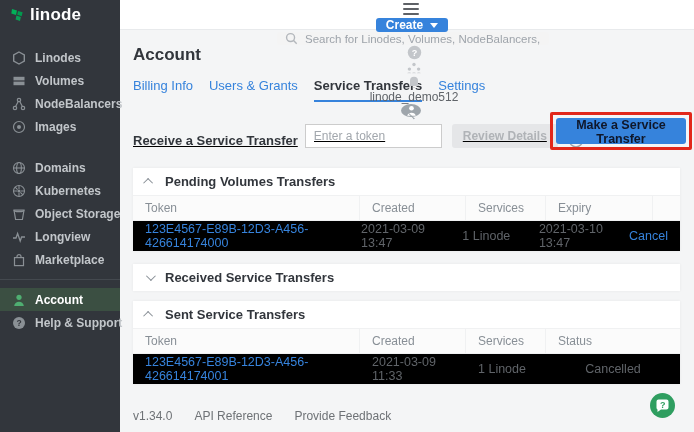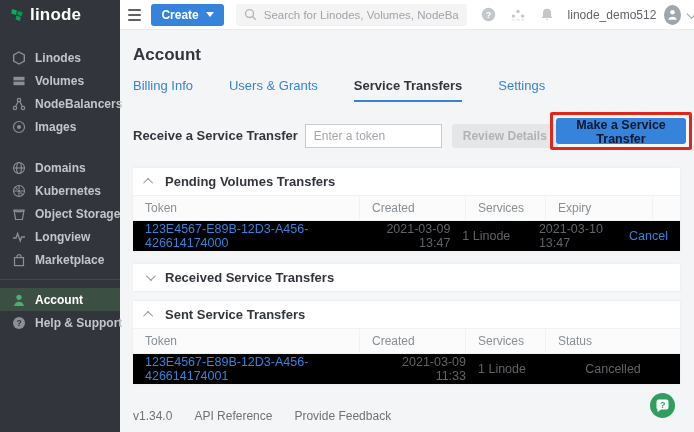--- a/index.html
+++ b/index.html
@@ -14,41 +14,41 @@
   .nav-item { display:flex; align-items:center; gap:9px; height:23px; padding-left:12px; cursor:pointer; }
   .nav-item .lbl { color:#c2c6ca; font-size:12px; font-weight:600; white-space:nowrap; }
   .nav-gap { height:18px; }
   .nav-divider { height:1px; background:#44494f; margin:8px 0 8px 0; }
   .nav-item.active { background:#3b4f42; }
   .nav-item.active .lbl { color:#ffffff; }
   .icn { width:14px; height:14px; flex:0 0 14px; display:inline-flex; }
   .icn svg { width:14px; height:14px; }
 
   
-  .topbar { position:absolute; left:120px; top:0; right:0; height:30px; background:#fff; border-bottom:1px solid #e8eaec; display:flex; align-items:center; z-index:4; }
+  .topbar { position:absolute; left:120px; top:0; right:0; height:30px; background:#fff; border-bottom:1px solid #e8eaec; display:flex; align-items:center; z-index:4;flex-direction:column; }
   .hamburger { width:16px; margin-left:8px; cursor:pointer; }
   .hamburger div { height:2px; background:#5e6166; margin:3px 0; border-radius:1px; }
   .create-btn { margin-left:10px; background:#3683dc; color:#fff; border:none; border-radius:3px; height:22px; padding:0 10px; font-size:12px; font-weight:bold; display:flex; align-items:center; gap:7px; cursor:pointer; font-family:inherit; }
   .caret-down { width:0; height:0; border-left:4px solid transparent; border-right:4px solid transparent; border-top:5px solid #fff; }
   .search-box { margin-left:12px; width:272px; height:22px; background:#f4f4f4; border-radius:3px; display:flex; align-items:center; padding:0 8px; gap:7px; }
   .search-box input { border:none; background:transparent; outline:none; font-size:11.5px; color:#606469; width:100%; font-family:inherit; }
   .search-box input::placeholder { color:#9ea4ab; }
   .tb-icon { display:inline-flex; margin-left:14px; cursor:pointer; }
   .username { margin-left:14px; font-size:12px; color:#606469; cursor:pointer; }
   .avatar { margin-left:8px; width:20px; height:20px; border-radius:50%; background:#9ea5ab; display:flex; align-items:center; justify-content:center; cursor:pointer; }
   .chev { margin-left:6px; width:8px; height:8px; border-right:1.5px solid #9ea5ab; border-bottom:1.5px solid #9ea5ab; transform:rotate(45deg) translateY(-2px); cursor:pointer; }
 
   
   .main { position:absolute; left:120px; top:30px; right:0; bottom:0; background:#f4f5f6; padding:0 14px 0 13px; overflow:hidden; }
   .page-title { margin-top:15px; font-size:17px; color:#32363c; font-weight:600; }
-  .tabs { display:flex; gap:36px; margin-top:13px; }
+  .tabs { display:flex; gap:16px; margin-top:13px; }
   .tab { font-size:13px; color:#3683dc; padding-bottom:7px; cursor:pointer; border-bottom:2px solid transparent; }
   .tab.active { color:#32363c; font-weight:bold; border-bottom:2px solid #3683dc; }
 
-  .receive-row { display:flex; align-items:center; margin-top:21px; height:25px; }
+  .receive-row { display:flex; align-items:flex-end; margin-top:21px; height:25px;text-decoration:underline; }
   .receive-label { font-size:13px; font-weight:bold; color:#32363c; margin-right:7px; white-space:nowrap; }
   .token-input { width:137px; height:24px; border:1px solid #ccc; border-radius:0; background:#fff; padding:0 8px; font-size:12px; color:#606469; font-family:inherit; }
   .token-input::placeholder { color:#a2a7ad; }
   .review-btn { margin-left:10px; height:24px; padding:0 11px; background:#e5e6e8; color:#b0b3b7; border:none; border-radius:3px; font-size:12px; font-weight:bold; font-family:inherit; cursor:default; }
   .help-q { margin-left:10px; display:inline-flex; cursor:pointer; }
 
   .annotation-box { position:absolute; left:430px; top:82px; width:142px; height:38px; border:3px solid #e2271a; border-radius:2px; z-index:6; pointer-events:none; }
   .make-btn { position:absolute; left:436px; top:88px; width:130px; height:26px; background:#3683dc; color:#0f172a; border:none; border-radius:3px; font-size:12.5px; font-weight:bold; font-family:inherit; cursor:pointer; z-index:7; }
 
   .panel { background:#fff; box-shadow:0 0 3px rgba(0,0,0,.06); }
@@ -57,21 +57,21 @@
   .chev-up { width:7px; height:7px; border-left:1.5px solid #888f96; border-top:1.5px solid #888f96; transform:rotate(45deg) translateY(2px); }
   .chev-dn { width:7px; height:7px; border-left:1.5px solid #888f96; border-top:1.5px solid #888f96; transform:rotate(225deg) translateY(2px); }
 
   .tbl-head { display:flex; background:#fbfbfb; border-top:1px solid #f0f1f2; border-bottom:1px solid #f0f1f2; height:26px; align-items:center; }
   .tbl-head .cell { font-size:12px; color:#888f96; border-right:1px solid #f0f1f2; height:100%; display:flex; align-items:center; }
   .tbl-head .cell:last-child { border-right:none; }
   .tbl-row { display:flex; background:#000000; height:30px; align-items:center; }
   .tbl-row .cell { font-size:12.5px; color:#606469; }
   .cell { padding-left:12px; }
   .col-token { width:227px; }
-  .col-created { width:106px;text-align:right; }
+  .col-created { width:106px; }
   .col-services { width:80px; }
   .col-wide { width:107px; }
   .col-action { flex:1; text-align:right; padding-right:12px; padding-left:0; }
   .link { color:#3683dc; text-decoration:none; cursor:pointer; }
 
   .sec-pending { margin-top:20px; }
   .sec-received { margin-top:13px; }
   .sec-sent { margin-top:10px; }
 
   .footer { position:absolute; left:13px; bottom:9px; display:flex; gap:22px; font-size:12px; color:#6e7276; }

